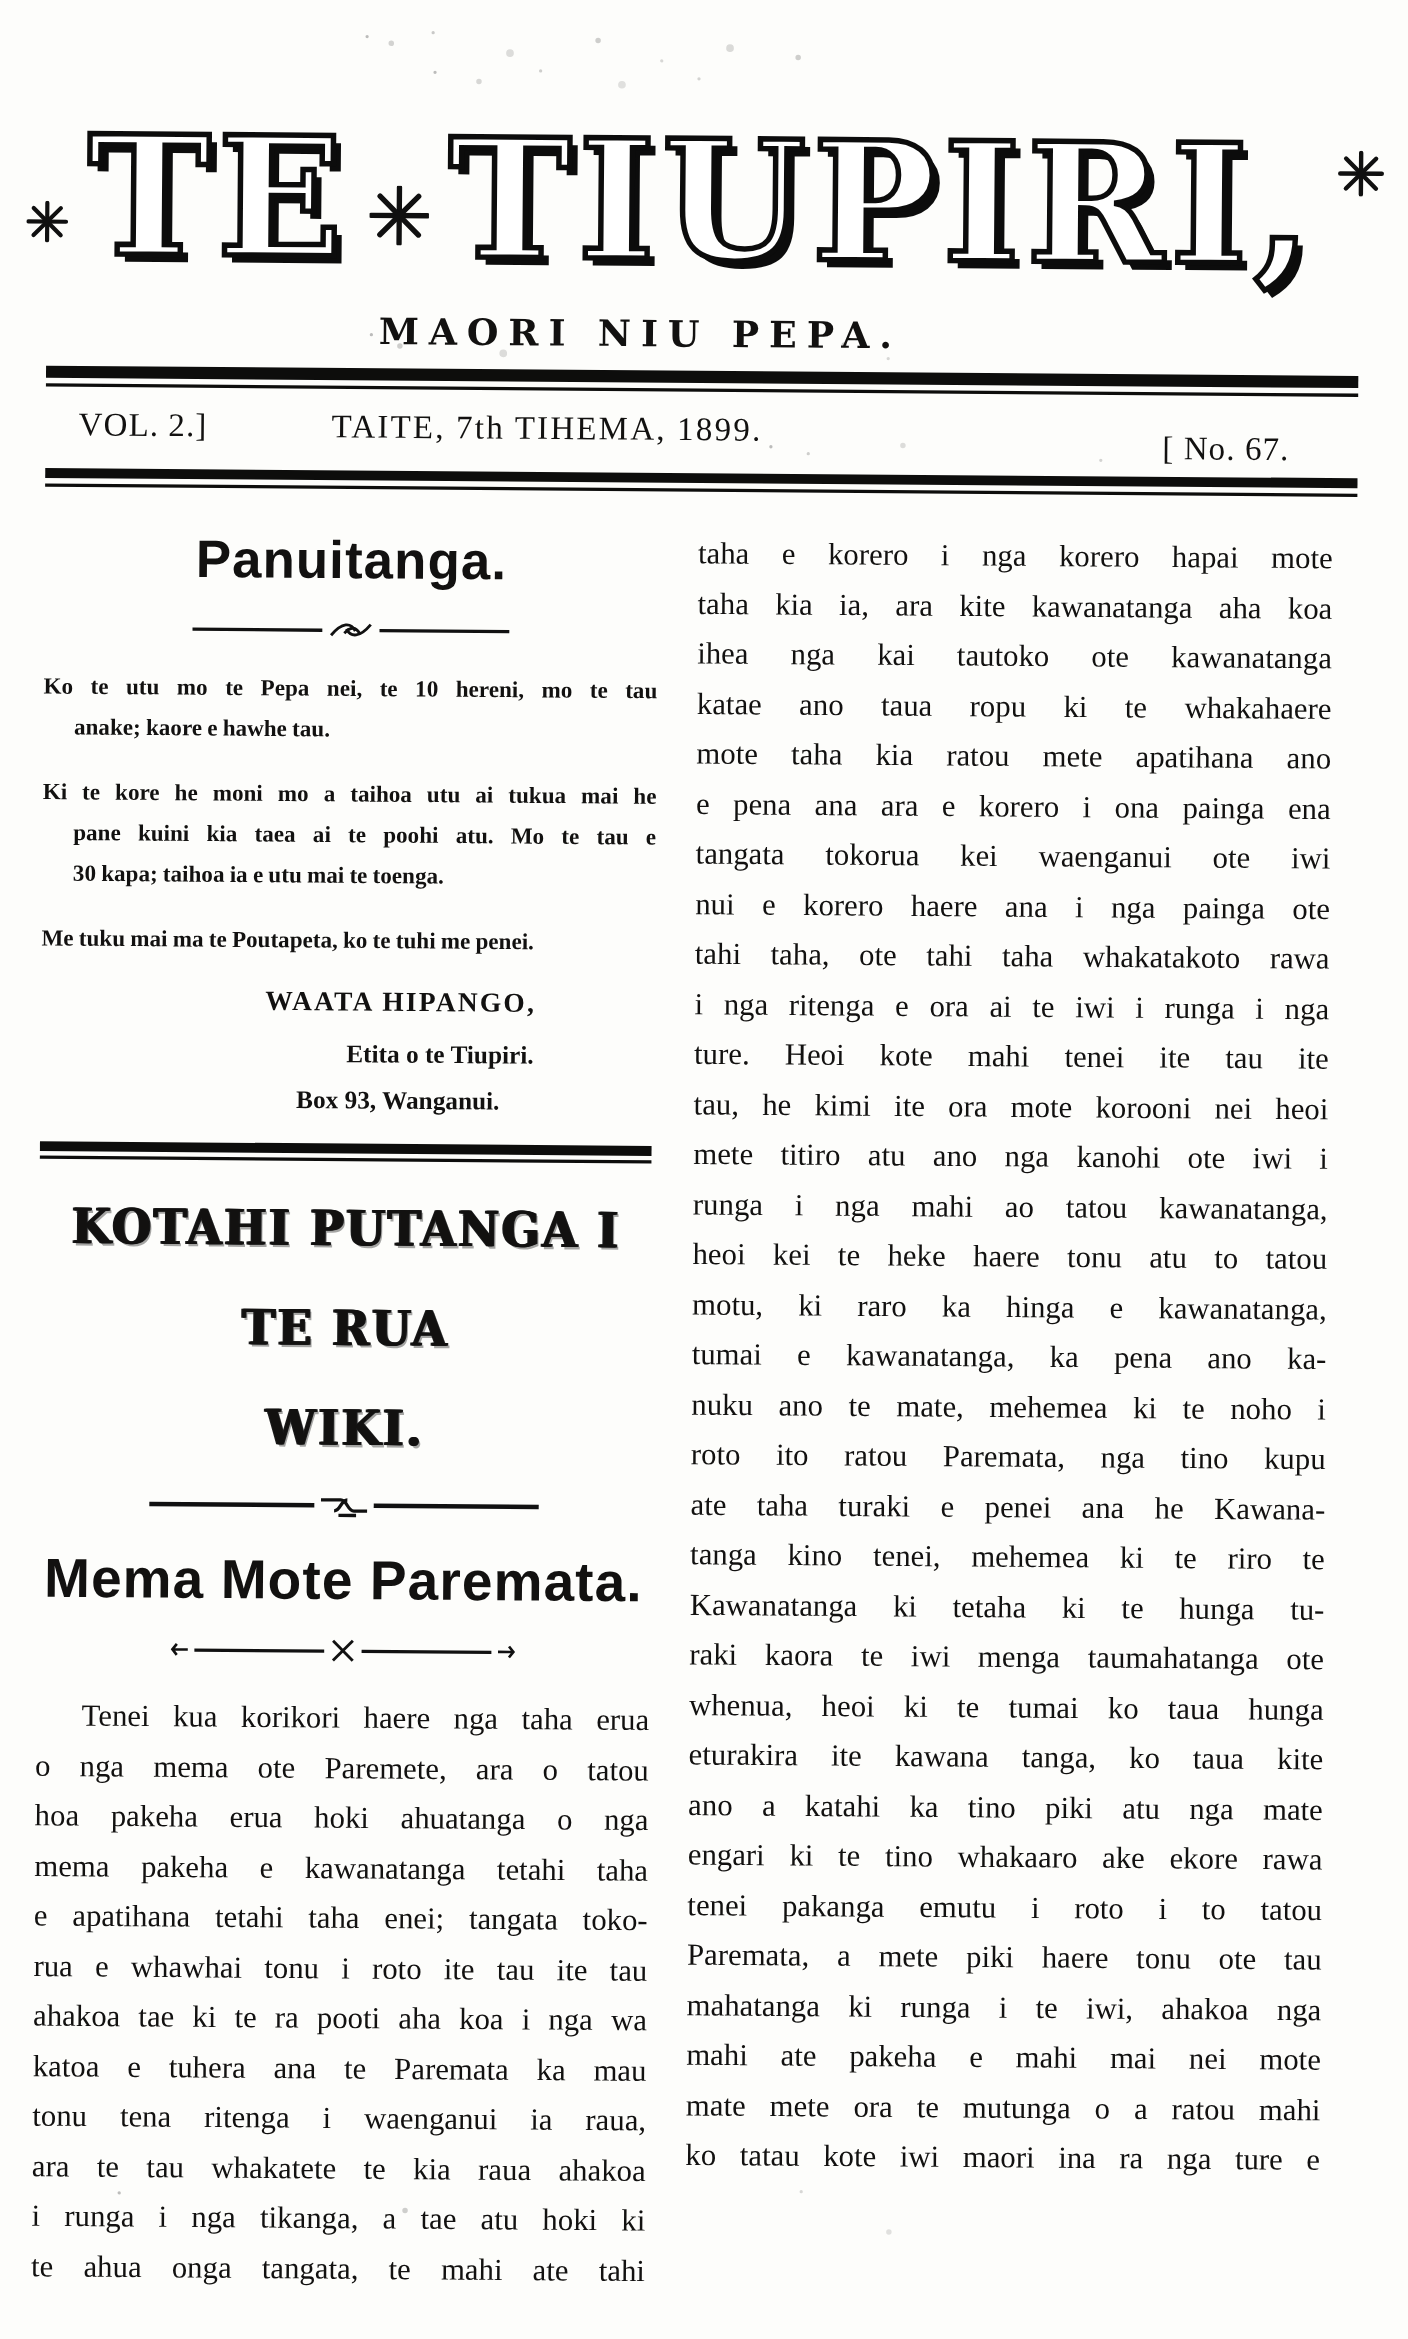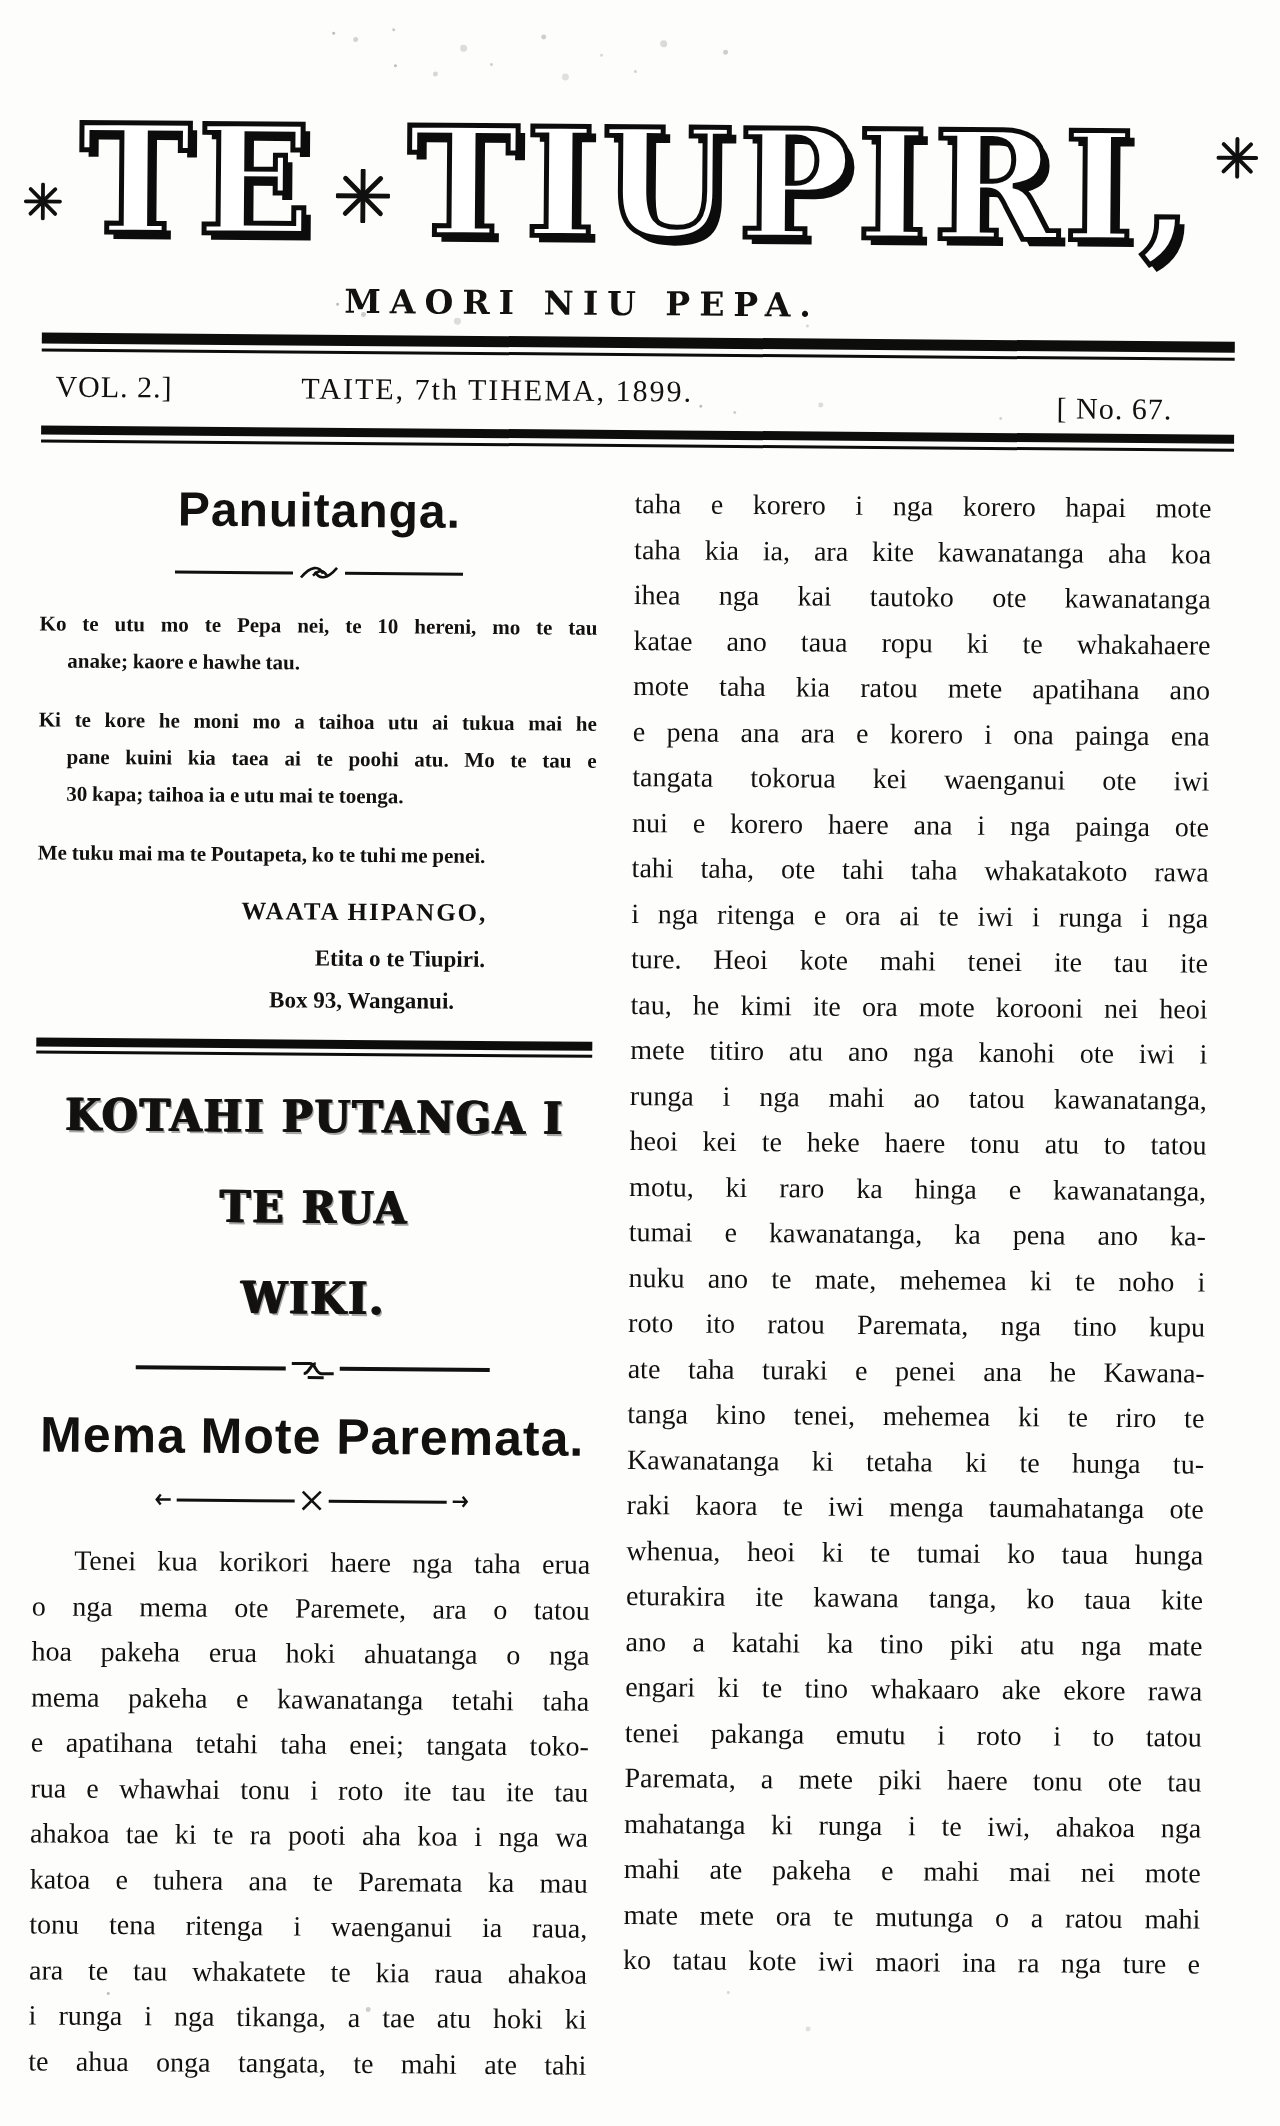--- a/index.html
+++ b/index.html
@@ -66,21 +66,21 @@
   }
 
   
   .dateline{
     position:relative;
     margin:12px 45px 0 50px;
     height:52px;
     font-size:30px;
     letter-spacing:1px;
   }
-  .dateline .vol{position:absolute;left:6px;top:6px;}
+  .dateline .vol{position:absolute;left:22px;top:6px;}
   .dateline .date{position:absolute;left:252px;top:6px;letter-spacing:2px;}
   .dateline .issue{position:absolute;right:62px;top:20px;}
 
   
   .columns{
     display:flex;
     margin:28px 45px 0 42px;
     gap:36px;
     align-items:flex-start;
   }

